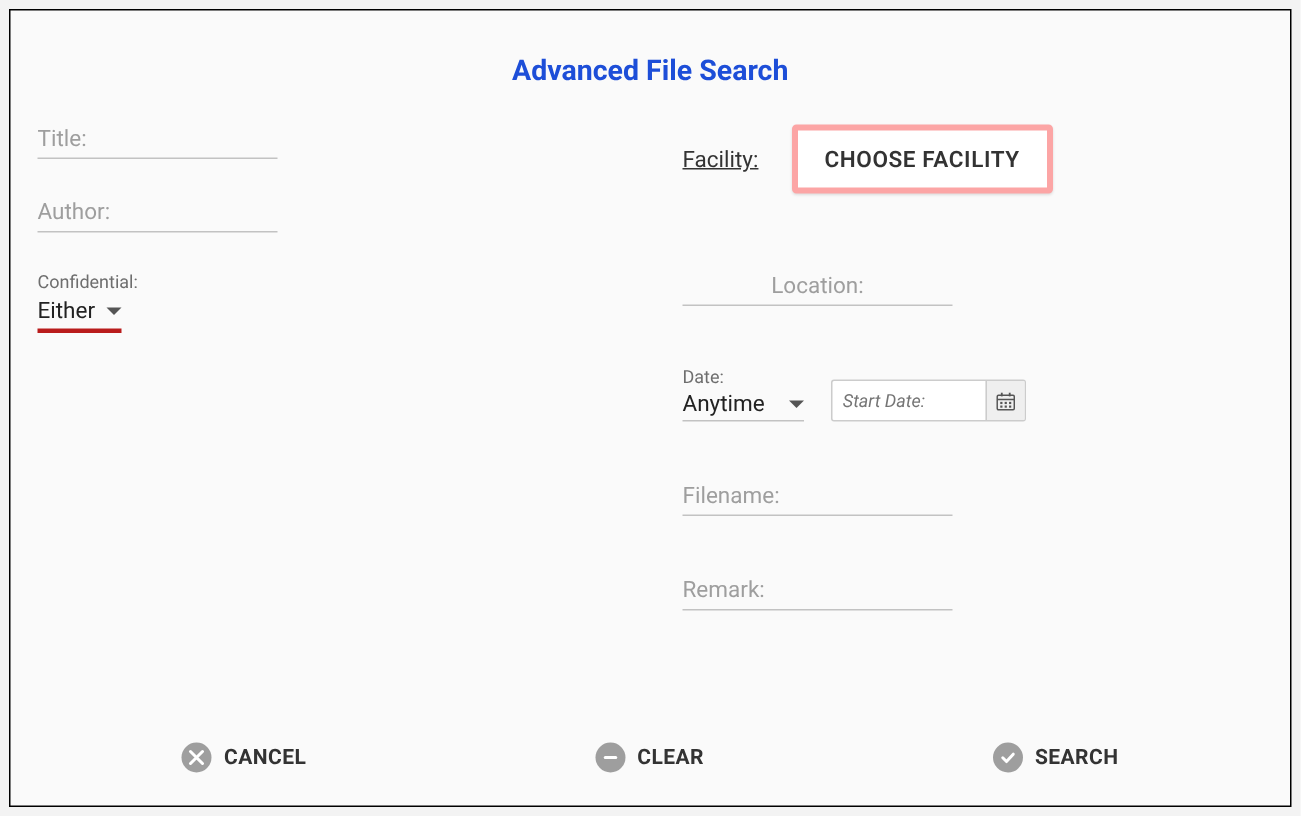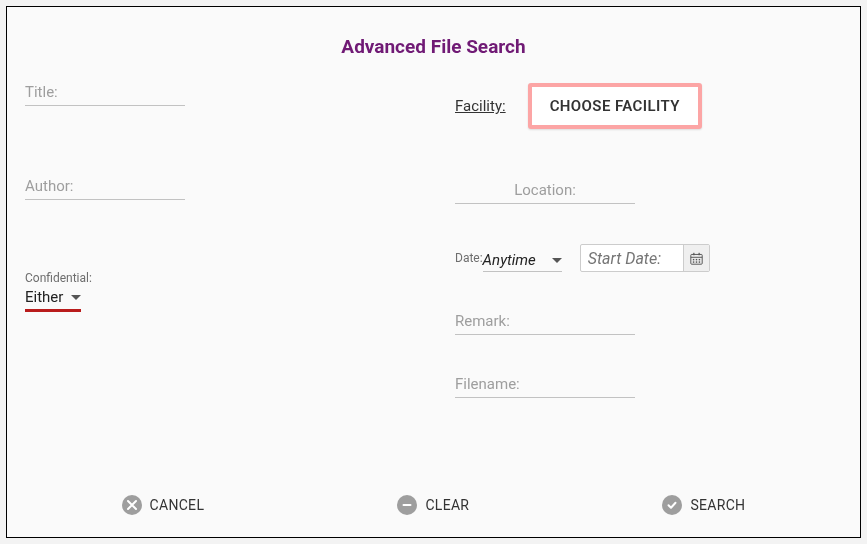--- a/index.html
+++ b/index.html
@@ -20,35 +20,35 @@
       width: 100%;
       height: 100%;
       padding: 10px 18px 0 18px;
       display: flex;
       flex-direction: column;
     }
     .page-title {
       text-align: center;
       font-size: 19px;
       font-weight: 700;
-      color: #701a75;
+      color: #1d4ed8;
       margin: 18px 0 25px 0;
     }
     .content {
       flex: 1;
       display: flex;
       gap: 40px;
     }
     .col {
       display: flex;
       flex-direction: column;
     }
     .left-col {
       width: 180px;
-      gap: 71px;
+      gap: 26px;
     }
     .right-col {
       flex: 1;
       margin-left: 210px;
       gap: 40px;
     }
     .field {
       position: relative;
     }
     .field-label {
@@ -106,36 +106,36 @@
       cursor: pointer;
       box-shadow: 0 1px 2px rgba(0,0,0,0.12);
     }
     .date-row {
       display: flex;
       align-items: flex-end;
       gap: 18px;
     }
     .date-block {
       display: flex;
-      flex-direction: row;
+      flex-direction: column;
       justify-content: center;
     }
     .date-input-wrap {
       display: flex;
       border: 1px solid #ccc;
       border-radius: 2px;
       background: #fff;
       height: 28px;
       width: 130px;
     }
     .date-input {
       border: none;
       outline: none;
       padding: 0 7px;
-      font-size: 16px;
+      font-size: 12px;
       font-style: italic;
       color: #3b82f6;
       flex: 1;
       width: 10px;
       background: transparent;
     }
     .cal-btn {
       width: 26px;
       background: #efefef;
       border-left: 1px solid #ccc;
@@ -148,21 +148,21 @@
       display: flex;
       justify-content: space-around;
       align-items: center;
       padding: 18px 0 22px 0;
     }
     .action-btn {
       display: flex;
       align-items: center;
       gap: 8px;
       font-size: 14px;
-      font-weight: 400;
+      font-weight: 700;
       color: #333;
       letter-spacing: 0.3px;
       cursor: pointer;
     }
     .icon-circle {
       width: 20px;
       height: 20px;
       border-radius: 50%;
       display: flex;
       align-items: center;
@@ -177,21 +177,20 @@
     }
     .anytime-wrap {
        display: inline-flex;
        align-items: center;
        gap: 16px;
        border-bottom: 1px solid #c2c2c2;
        padding-bottom: 2px;
        cursor: pointer;
        font-size: 15px;
        color: #222;
-       font-style: italic;
     }
   </style>
 </head>
 <body>
 
 <div class="frame">
   <div class="page-title">Advanced File Search</div>
 
   <div class="content">
 
@@ -242,25 +241,25 @@
                 <rect x="7.1" y="11.5" width="1.8" height="1.8"></rect>
                 <rect x="10.7" y="11.5" width="1.8" height="1.8"></rect>
                 <rect x="4" y="1" width="1.5" height="3"></rect>
                 <rect x="10.5" y="1" width="1.5" height="3"></rect>
               </svg>
           </div>
         </div>
       </div>
 
       <div class="field field-underline" style="width:180px;">
+        <span class="field-label">Filename:</span>
+      </div>
+
+      <div class="field field-underline" style="width:180px;">
         <span class="field-label">Remark:</span>
-      </div>
-
-      <div class="field field-underline" style="width:180px;">
-        <span class="field-label">Filename:</span>
       </div>
     </div>
   </div>
 
   <div class="actions">
     <div class="action-btn">
       <span class="icon-circle">
         <svg viewBox="0 0 12 12">
             <path d="M2 2 L10 10 M10 2 L2 10" stroke="#fff" stroke-width="2" stroke-linecap="round"></path>
           </svg>

